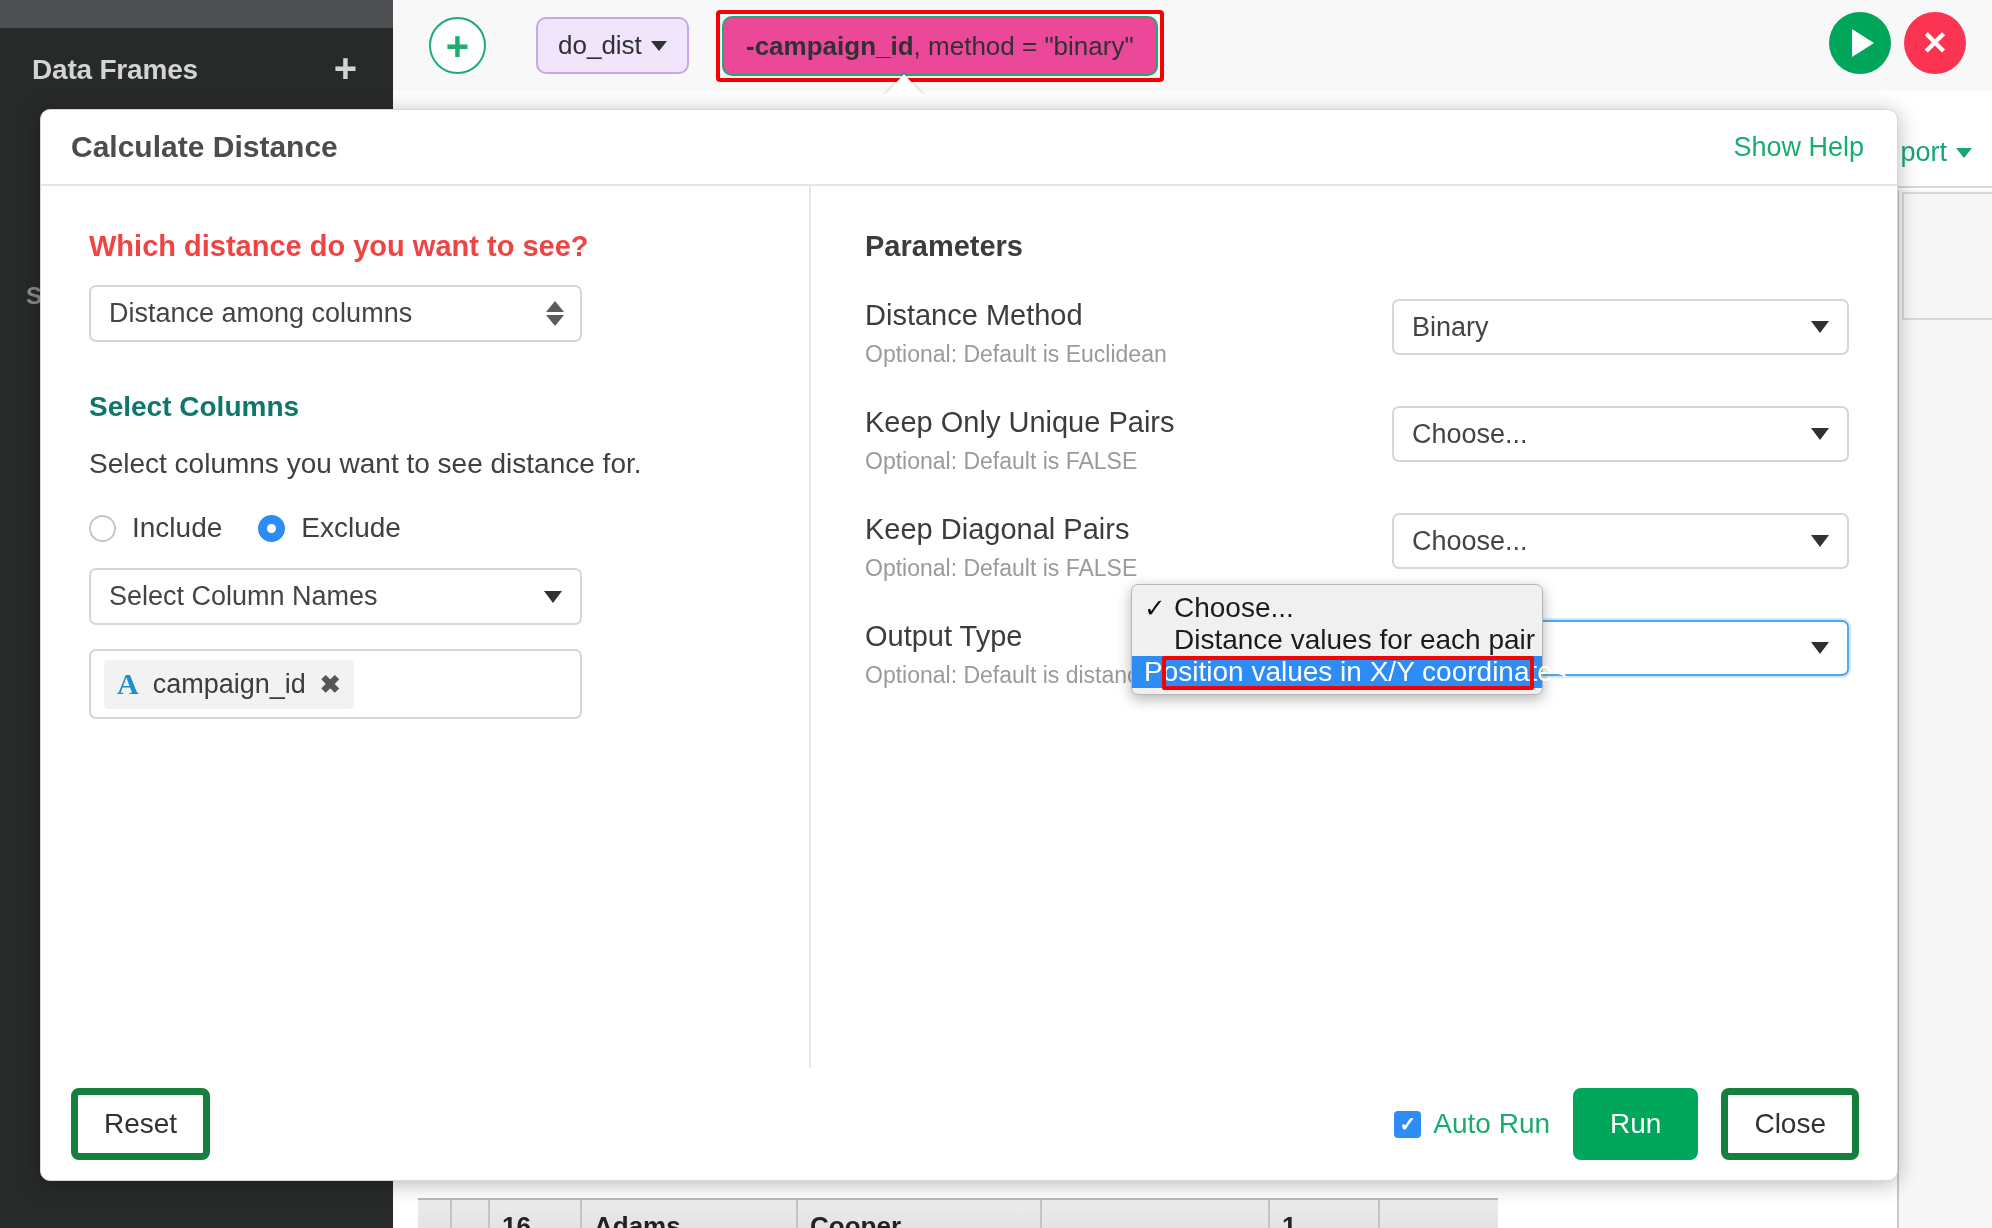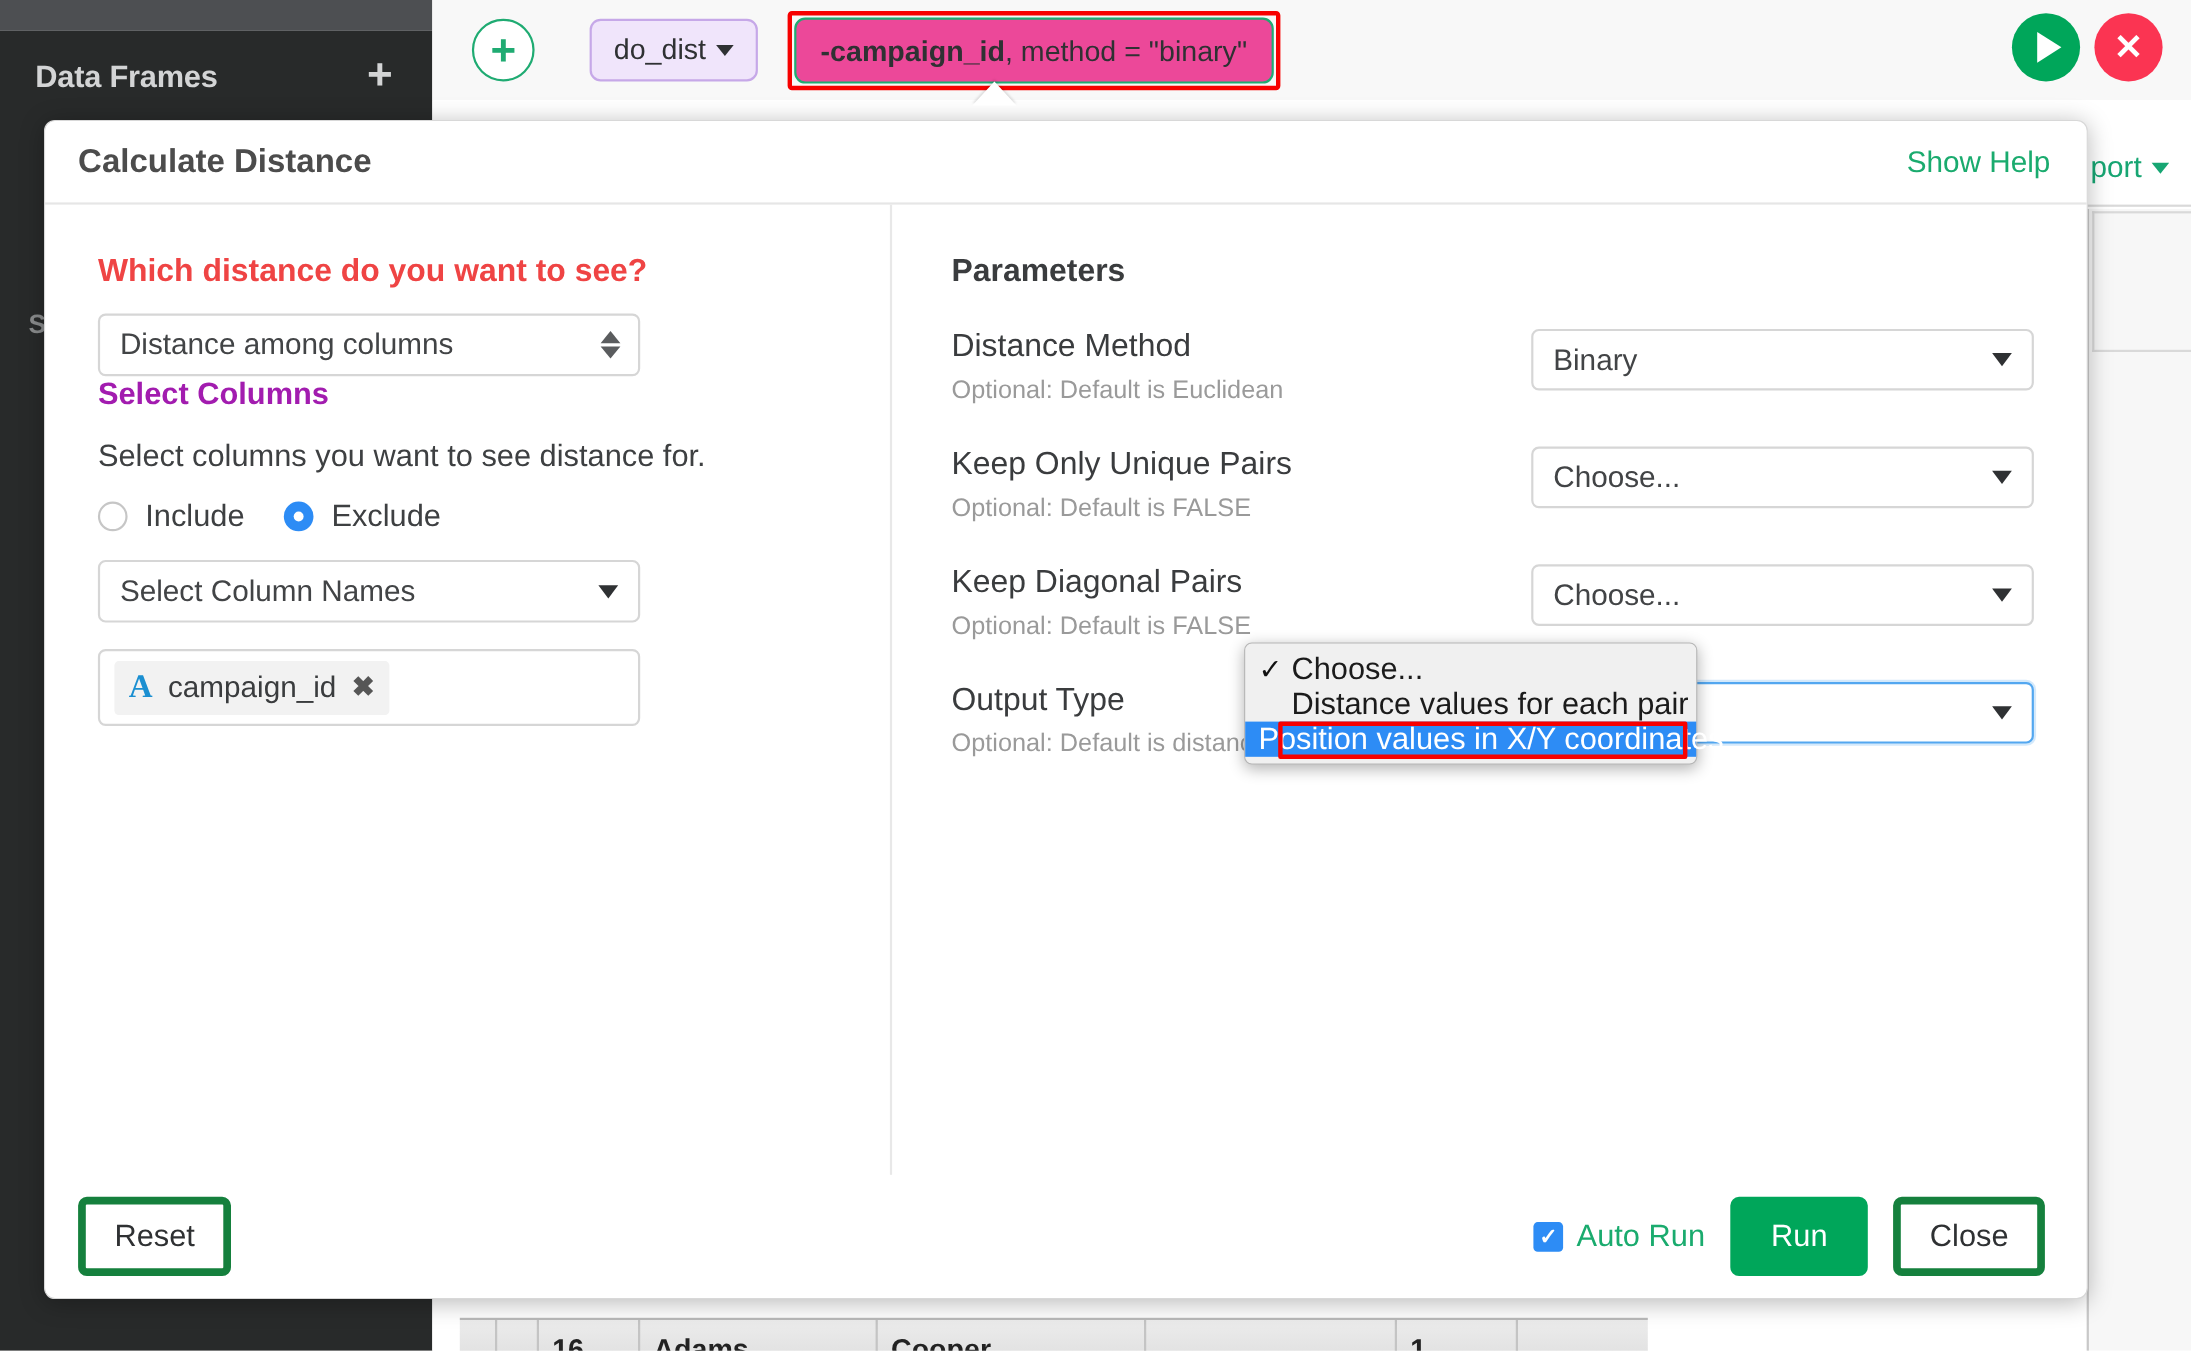--- a/index.html
+++ b/index.html
@@ -168,24 +168,24 @@
     padding: 0 16px 0 18px; font-size: 27px; color: #424446;
   }
   .spin { display: flex; flex-direction: column; gap: 3px; color: #5a5c5e; }
   .spin i {
     width: 0; height: 0; border-left: 9px solid transparent;
     border-right: 9px solid transparent; display: block;
   }
   .spin i.up { border-bottom: 11px solid #5a5c5e; }
   .spin i.dn { border-top: 11px solid #5a5c5e; }
 
-  .sec-title { font-size: 28px; font-weight: bold; color: #a21caf; }
+  .sec-title { margin-top: 49px; font-size: 28px; font-weight: bold; color: #0f766e; }
   .sec-desc { margin-top: 25px; font-size: 28px; color: #3e4042; }
 
-  .radio-row { margin-top: 22px; display: flex; align-items: center; gap: 36px; }
+  .radio-row { margin-top: 32px; display: flex; align-items: center; gap: 36px; }
   .radio { display: flex; align-items: center; gap: 16px; font-size: 28px; color: #3e4042; }
   .dot {
     width: 27px; height: 27px; border-radius: 50%;
     border: 2px solid #c6c6c6; background: #fff;
   }
   .dot.on {
     background: #2d8cf5; border-color: #2d8cf5;
     display: flex; align-items: center; justify-content: center;
   }
   .dot.on::after { content: ""; width: 9px; height: 9px; border-radius: 50%; background: #fff; }

